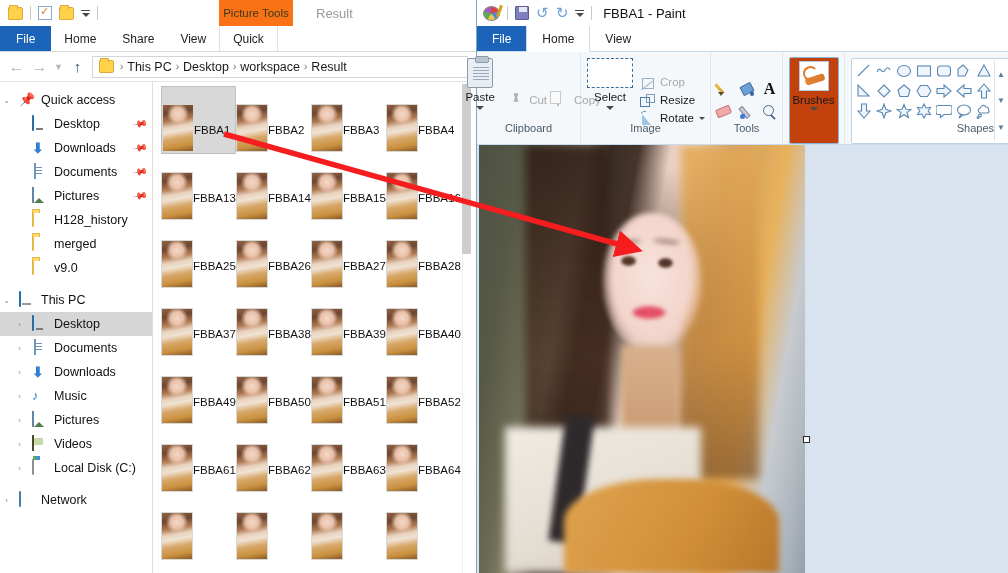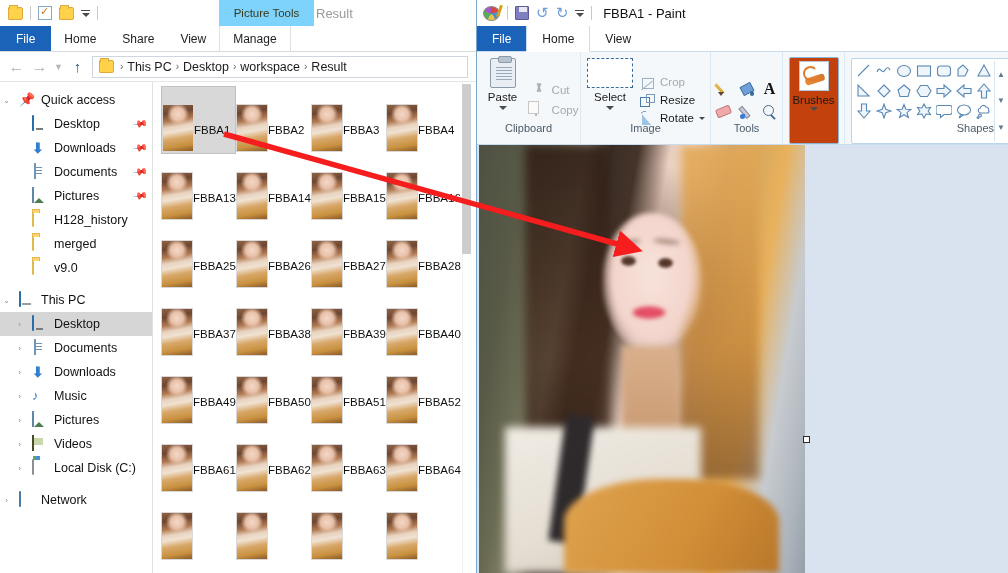--- a/index.html
+++ b/index.html
@@ -51,22 +51,22 @@
   .exp-tab {
     display:flex; align-items:center; padding: 0 13px;
     font-size: 12px; color: #222; cursor: default;
   }
   .exp-tab.file { background:#1a63b8; color:#fff; padding: 0 16px; }
   .exp-tab.manage {
     border-left:1px solid #e0e0e0; border-right:1px solid #e0e0e0;
     background:#fff;
   }
   .ctx-label {
-    position:absolute; left:219px; top:-26px; width:95px; height:26px;
-    background:#7dd3fc; font-size:11.5px; color:#3a3a1a;
+    position:absolute; left:219px; top:-26px; width:74px; height:26px;
+    background:#f97316; font-size:11.5px; color:#3a3a1a;
     display:flex;align-items:center;justify-content:center;
   }
   .win-title {
     position:absolute; left:316px; top:-26px; height:26px;
     display:flex;align-items:center; font-size:13px; color:#9a9a9a;
   }
 
   .exp-nav {
     height: 30px; display:flex; align-items:center; gap:6px;
     padding: 0 8px; border-bottom: 1px solid #e6e6e6;
@@ -262,21 +262,21 @@
   .clipboard-ico::after{
     content:"";position:absolute;left:5px;top:8px;width:16px;height:1px;
     background:#9aaaba;
     box-shadow:0 3px 0 #9aaaba,0 6px 0 #9aaaba,0 9px 0 #9aaaba,0 12px 0 #9aaaba;
   }
   .big-lbl { font-size:11.5px; color:#1a1a1a; margin-top:3px; }
   .big-caret {
     width:0;height:0;border-left:4px solid transparent;border-right:4px solid transparent;
     border-top:4px solid #4a4a4a;margin-top:3px;
   }
-  .small-btns { display:flex;flex-direction:column; justify-content:center; gap:6px; margin-left:4px; }
+  .small-btns { display:flex;flex-direction:row; justify-content:center; gap:6px; margin-left:4px; }
   .small-btn { display:flex;align-items:center;gap:5px; font-size:11.5px; color:#a8a8a8; }
   .sb-ico { width:16px;height:14px;position:relative; }
   .ico-cut::before,.ico-cut::after{
     content:"";position:absolute;left:7px;top:0;width:1.5px;height:9px;background:#b0b0b0;
   }
   .ico-cut::before{transform:rotate(18deg);} .ico-cut::after{transform:rotate(-18deg);}
   .ico-copy {
     width:9px;height:11px;background:#f2f2f2;border:1px solid #b8b8b8;margin-left:4px;margin-top:2px;
   }
   .ico-copy::before{
@@ -506,21 +506,21 @@
       <div class="qat-sep"></div>
     </div>
 
     <div class="exp-tabrow">
       <div class="ctx-label">Picture Tools</div>
       <div class="win-title">Result</div>
       <div class="exp-tab file">File</div>
       <div class="exp-tab">Home</div>
       <div class="exp-tab">Share</div>
       <div class="exp-tab">View</div>
-      <div class="exp-tab manage">Manage</div>
+      <div class="exp-tab manage">Quick</div>
     </div>
 
     <div class="exp-nav">
       <div class="nav-arrow">←</div>
       <div class="nav-arrow">→</div>
       <div class="nav-chev">▼</div>
       <div class="nav-arrow up">↑</div>
       <div class="crumbbar">
         <div class="ico-folder-sm" style="margin-right:2px;"></div>
         <span class="crumb-sep">›</span>

